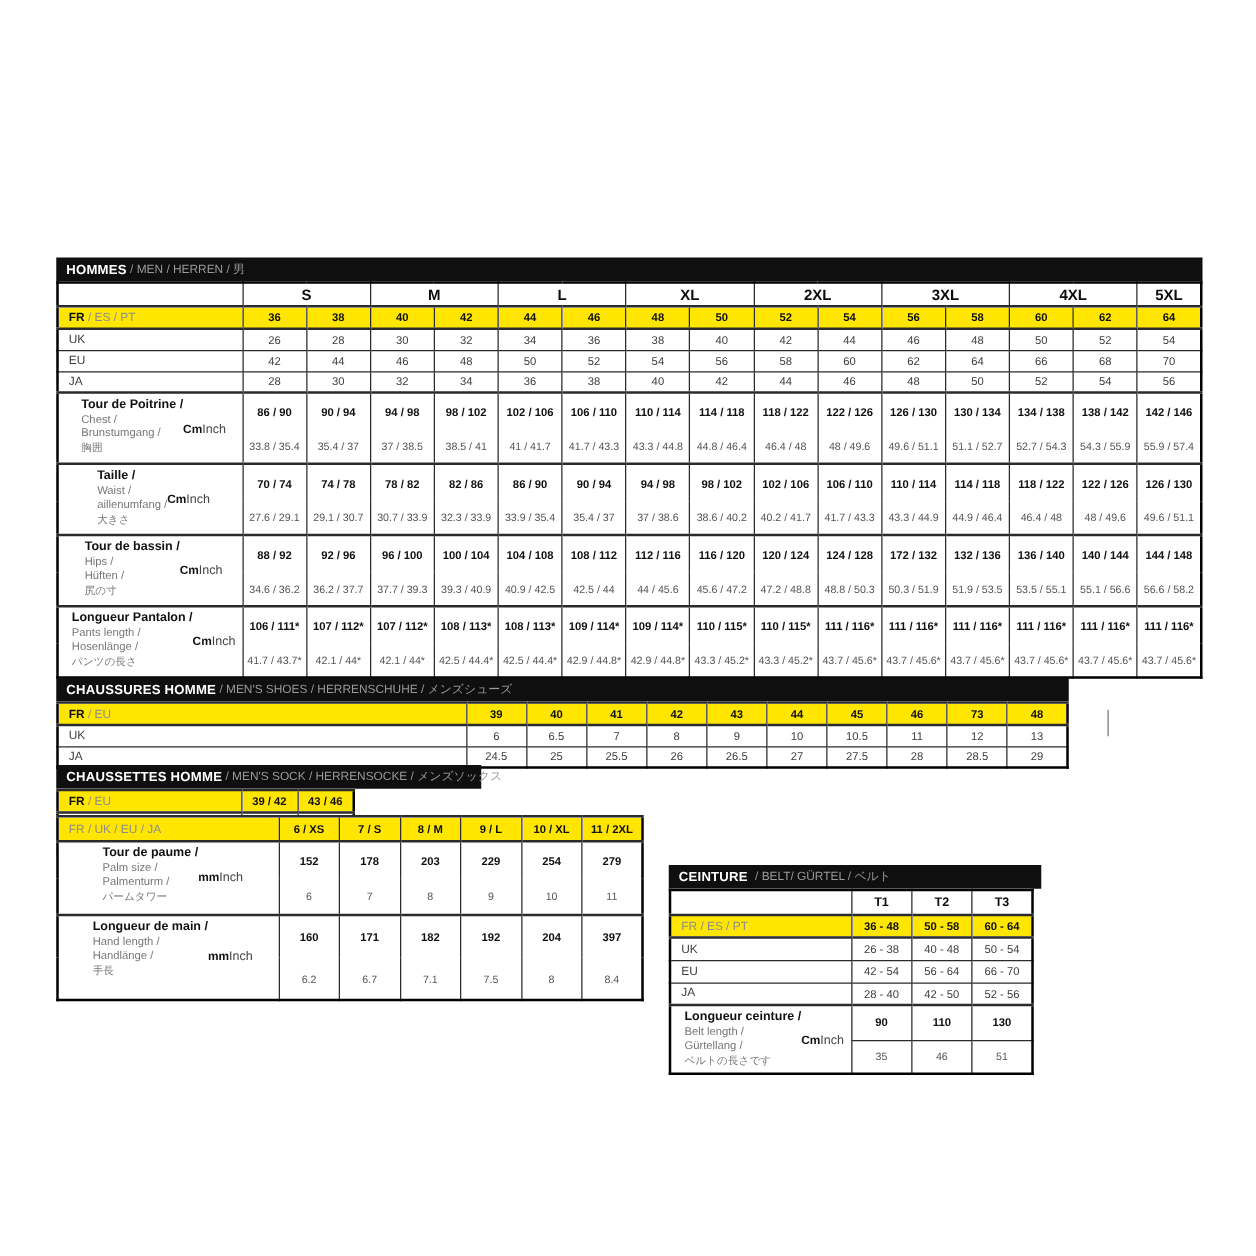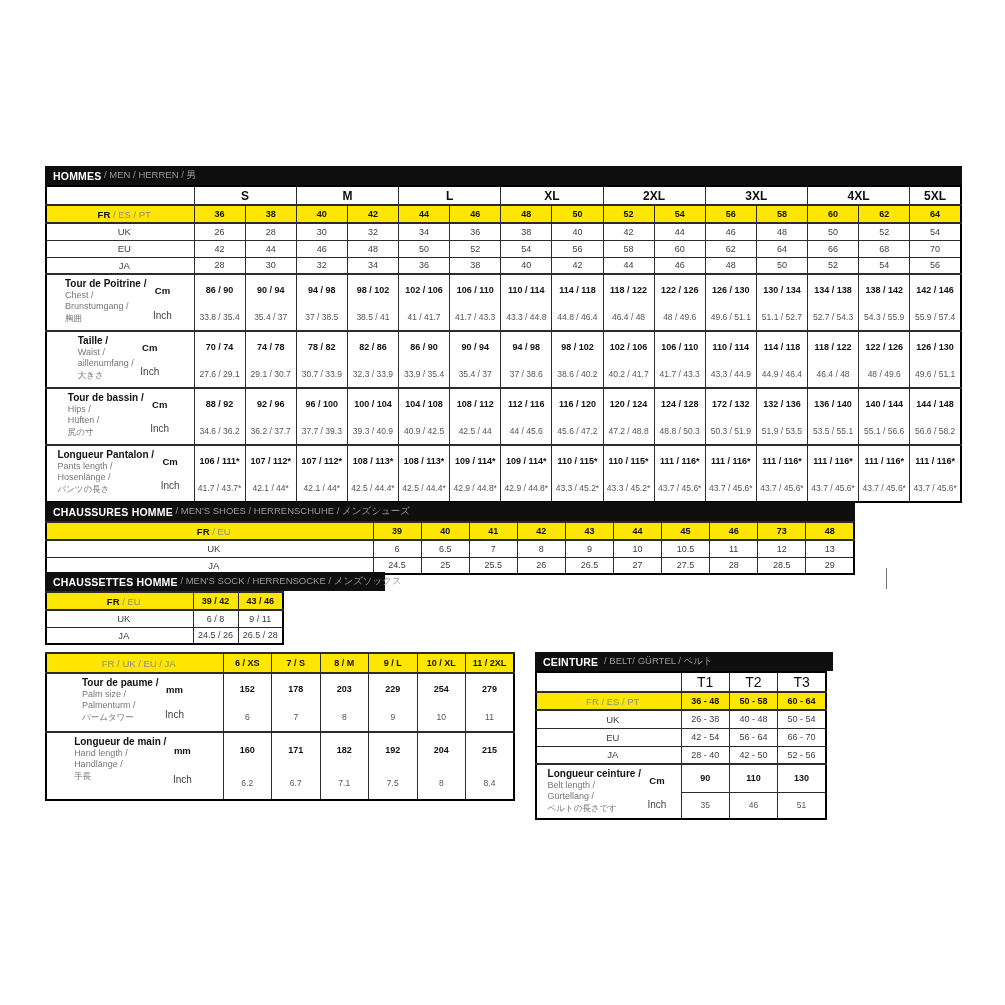--- a/index.html
+++ b/index.html
@@ -5,46 +5,46 @@
   html,body{margin:0;padding:0}
   body{
     width:1005px;height:1005px;background:#ffffff;position:relative;
     font-family:"Liberation Sans", sans-serif;
     -webkit-font-smoothing:antialiased;
   }
   .sec{position:absolute}
   
   .bar{
     background:#0f0f0f;color:#fff;height:19px;display:flex;align-items:center;
-    padding-left:8px;box-sizing:border-box;white-space:pre;
+    padding-left:8px;box-sizing:border-box;white-space:pre;margin-top:40px;
   }
   .bar .b1{font-weight:bold;font-size:10.5px;color:#ffffff;letter-spacing:.2px}
   .bar .b2{font-size:9.5px;color:#9a9a9a}
   
   table{border-collapse:collapse;table-layout:fixed;background:#fff}
   table.t{border:2px solid #000}
   td{
     border:1px solid #2b2b2b;text-align:center;vertical-align:middle;
     padding:0;font-size:9px;color:#3d3d3d;overflow:hidden;
   }
   tr.yellow td{background:#ffe600;border-top-width:2px;border-bottom-width:2px}
   tr.yellow td.val{font-weight:bold;color:#111}
-  td.rl{text-align:center;padding-left:8px;font-size:9.5px;color:#3d3d3d}
+  td.rl{text-align:left;padding-left:8px;font-size:9.5px;color:#3d3d3d}
   td.rl .frb{font-weight:bold;color:#111}
   td.rl .frg{color:#8b8b8b}
   td.grp{font-weight:bold;font-size:12px;color:#0d0d0d}
   td.v-cm{font-weight:bold;color:#111;font-size:9px}
   td.v-in{color:#555;font-size:8.5px}
   
   td.mlabel{text-align:left;vertical-align:top;padding:3px 3px 2px 6px}
   .mwrap{display:flex;justify-content:center}
   .m1{font-weight:bold;font-size:10px;color:#111;line-height:1.2}
   .m2{font-size:9px;color:#777;line-height:1.25}
   .ja{font-size:8.5px}
-  .munits{display:flex;flex-direction:column;justify-content:space-around;align-items:center;width:32px;flex:none}
+  .munits{display:flex;flex-direction:row;justify-content:space-around;align-items:center;width:32px;flex:none}
   .mu-top{font-weight:bold;font-size:9.5px;color:#111}
   .mu-bot{font-size:10px;color:#444}
   
   tr.m-top td{border-top-width:2px;border-bottom:0}
   tr.m-bot td{border-top:0}
   
   tr.m-top-div td{border-top-width:2px}
   
   .t-hommes tr.r-groups{height:19px}
   .t-hommes tr.yellow{height:18px}
@@ -58,21 +58,21 @@
   .t-gloves tr.yellow{height:20px}
   .t-gloves tr.m-top{height:30px}
   .t-gloves tr.m-bot{height:29px}
   .t-gloves tr.m-top2{height:34px}
   .t-gloves tr.m-bot2{height:34px}
   .t-belt tr.r-t{height:20px}
   .t-belt tr.yellow{height:18px}
   .t-belt tr.r-std{height:18px}
   .t-belt tr.m-top-div{height:28px}
   .t-belt tr.m-bot{height:27px}
-  .t-belt td.v-t{font-weight:normal;font-size:14px;color:#0d0d0d}
+  .t-belt td.v-t{font-weight:bold;font-size:10px;color:#0d0d0d}
   .artifact{position:absolute;width:1px;background:#777}
 </style>
 </head>
 <body>
 
 <div class="sec" style="left:45px;top:166px;width:917px">
   <div class="bar" style="width:917px">
     <span class="b1">HOMMES</span><span class="b2"> / MEN / HERREN / 男</span>
   </div>
   <table class="t t-hommes" style="width:917px">
@@ -505,21 +505,21 @@
             <div class="mu-top">mm</div>
             <div class="mu-bot">Inch</div>
           </div>
         </div>
       </td>
     <td class="v-cm">160</td>
           <td class="v-cm">171</td>
           <td class="v-cm">182</td>
           <td class="v-cm">192</td>
           <td class="v-cm">204</td>
-          <td class="v-cm">215</td>
+          <td class="v-cm">397</td>
         </tr>
     <tr class="m-bot m-bot2">
           <td class="v-in">6.2</td>
           <td class="v-in">6.7</td>
           <td class="v-in">7.1</td>
           <td class="v-in">7.5</td>
           <td class="v-in">8</td>
           <td class="v-in">8.4</td>
         </tr>
   </tbody>

